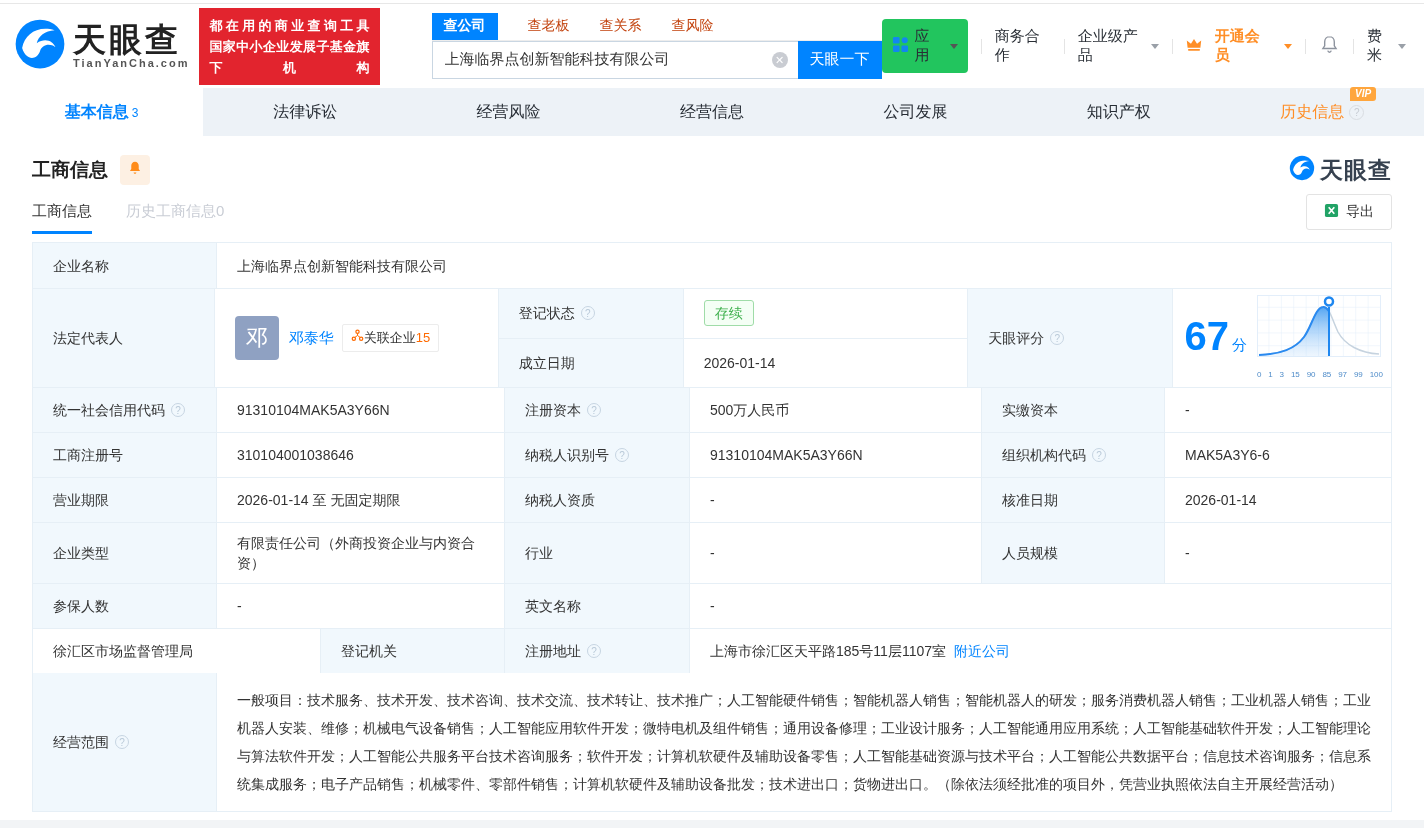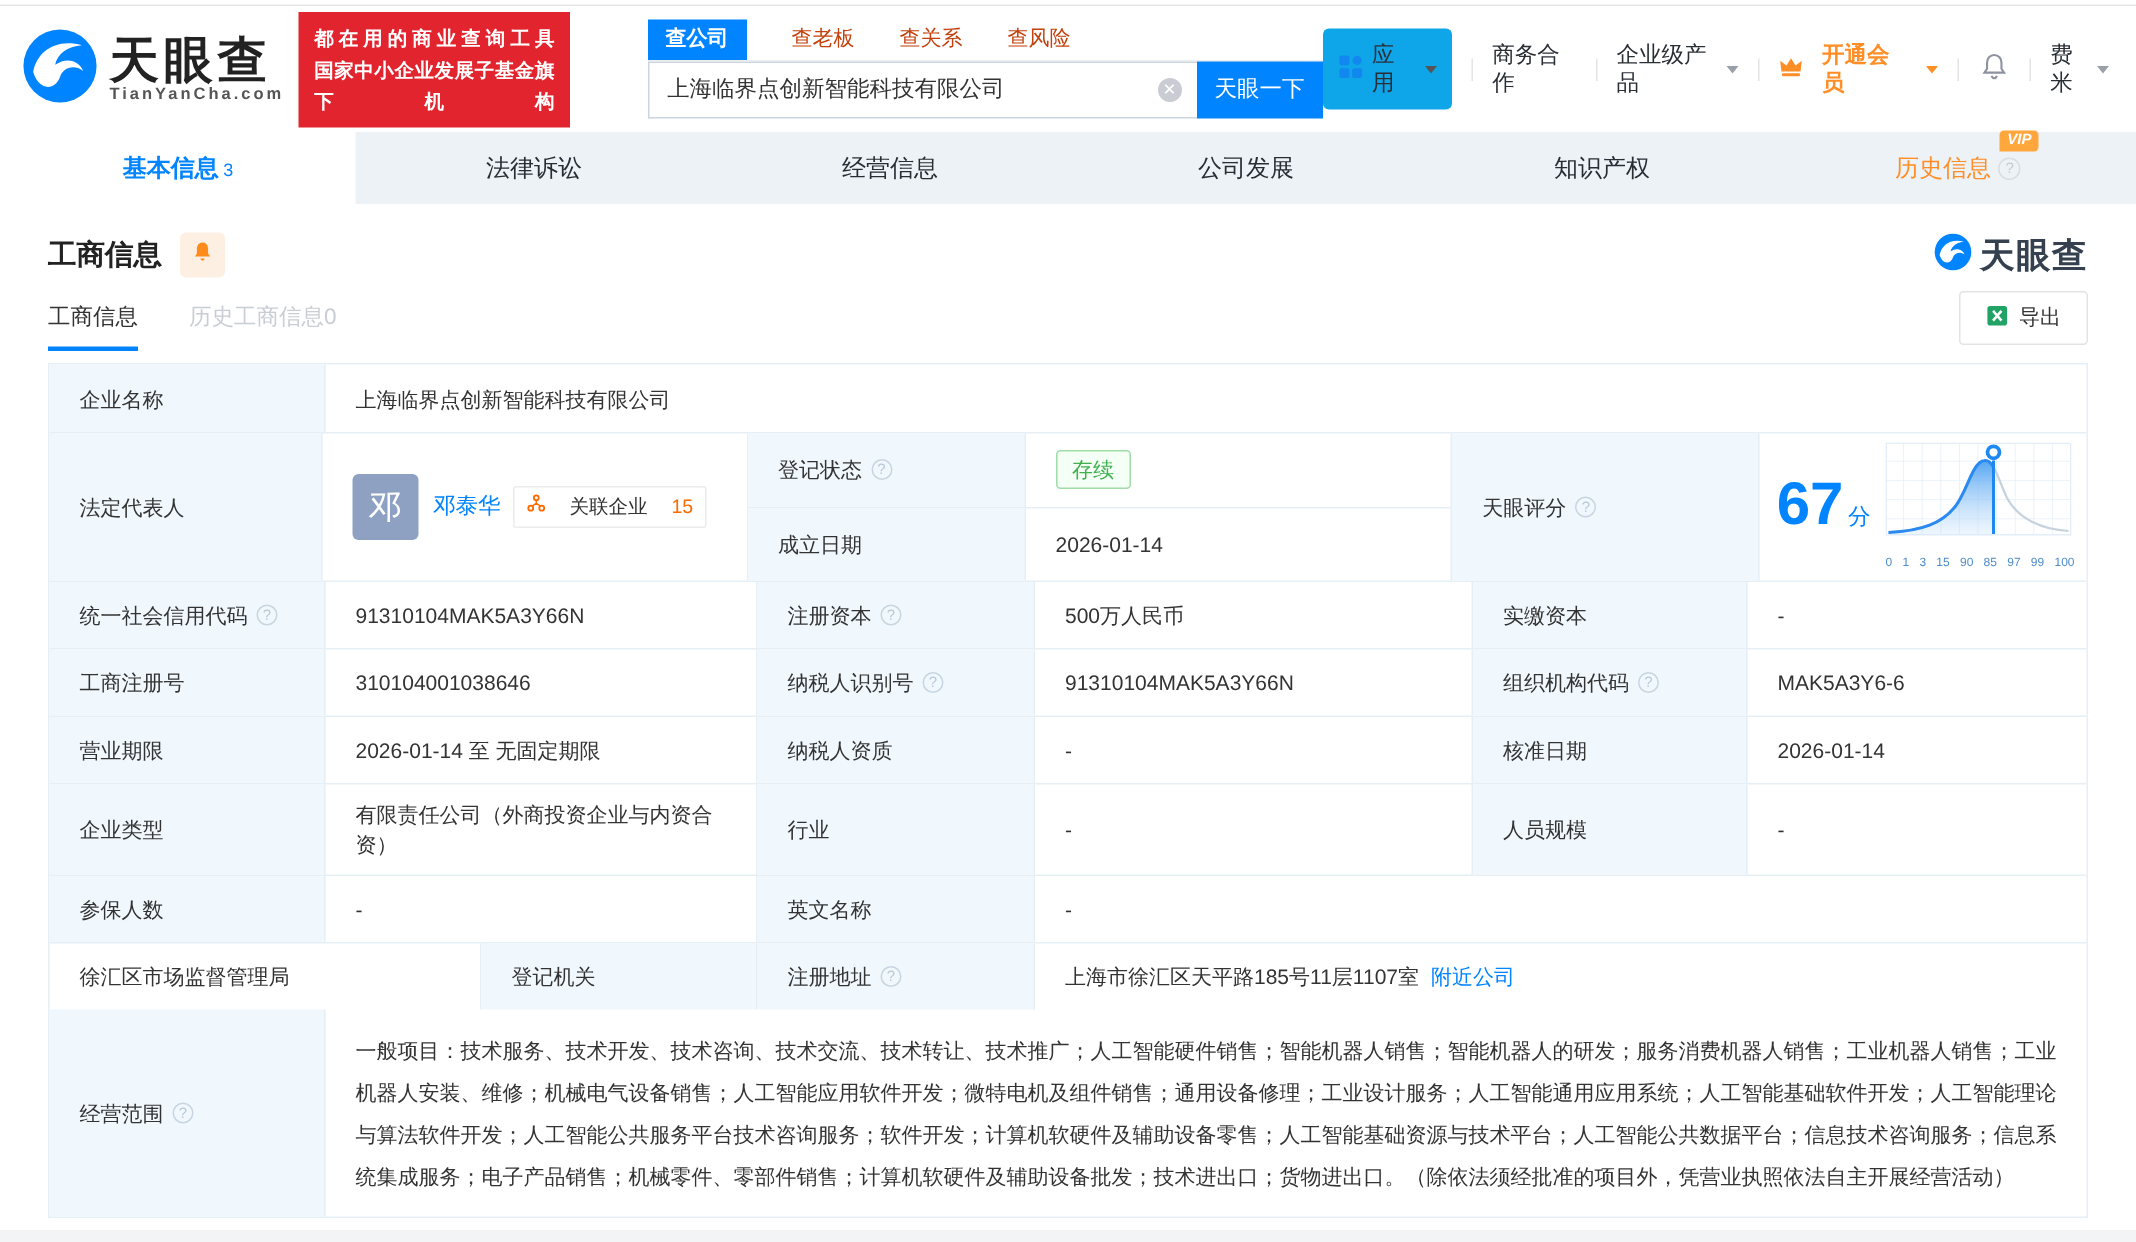--- a/index.html
+++ b/index.html
@@ -21,21 +21,21 @@
   .s-tab.active { background:#0084ff; color:#fff; font-weight:700; padding:4px 12px 5px; }
   .search-row { display:flex; }
   .input-wrap { position:relative; width:366px; }
   .input-wrap input { width:100%; height:38px; border:1px solid #c9d6e2; border-right:none; outline:none;
      padding:0 38px 0 12px; font-size:15px; color:#333; font-family:inherit; }
   .clear-ico { position:absolute; right:10px; top:11px; width:16px; height:16px; border-radius:50%;
      background:#c9ccd2; color:#fff; font-size:11px; line-height:16px; text-align:center; cursor:pointer; }
   .search-btn { width:84px; height:38px; background:#0084ff; color:#fff; border:none; font-size:15px;
      cursor:pointer; font-family:inherit; }
   .hright { margin-left:auto; display:flex; align-items:center; font-size:15px; color:#2a2f36; }
-  .apps-box { background:#0ea5e9; border-radius:4px; padding:8px 10px; display:flex; align-items:center; gap:6px; cursor:pointer; }
+  .apps-box { background:#22c55e; border-radius:4px; padding:8px 10px; display:flex; align-items:center; gap:6px; cursor:pointer; }
   .caret { width:0; height:0; border:4px solid transparent; border-top:5px solid #9aa0a8; margin-top:4px; margin-left:4px; }
   .caret.dark { border-top-color:#555; }
   .caret.orange { border-top-color:#ff8e26; }
   .hdiv { width:1px; height:15px; background:#e4e4e4; margin:0 13px; }
   .hitem { display:flex; align-items:center; cursor:pointer; }
   .vip-link { color:#ff8e26; font-weight:700; display:flex; align-items:center; gap:13px; }
 
   
   .main-nav { height:48px; background:#edf2f7; display:flex; }
   .nav-tab { flex:1; display:flex; align-items:center; justify-content:center; font-size:16px; color:#272d35;
@@ -82,21 +82,21 @@
   .mid { width:477px; display:flex; flex-direction:column; border-right:1px solid #e6eff6; }
   .mid-row { display:flex; flex:1; }
   .mid-row:first-child { border-bottom:1px solid #e6eff6; }
   .mid-row .t-label { width:185px; }
   .mid-row .t-value { flex:1; }
   .t-link { color:#0084ff; }
   .row-name { min-height:46px;justify-content:flex-end; }
   .avatar { width:44px; height:44px; border-radius:4px; background:#8fa1c2; color:#fff; font-size:22px;
      display:flex; align-items:center; justify-content:center; cursor:pointer; flex:none; }
   .rep-name { font-size:15px; margin-left:10px; }
-  .rel-badge { display:flex; align-items:center; gap:16px; border:1px solid #ececec; border-radius:2px;
+  .rel-badge { display:flex; align-items:center; gap:0; border:1px solid #ececec; border-radius:2px;
      padding:3px 8px; margin-left:8px; font-size:13px; color:#333; cursor:pointer; background:#fff; }
   .rel-count { color:#ff6a00; }
   .status-badge { border:1px solid #9fdcA8; border:1px solid #9fdca8; background:#f4fff5; color:#3eb04d;
      font-size:14px; padding:2px 10px; border-radius:3px; }
   .score-cell { padding:6px 8px 2px 12px; gap:10px; }
   .score-num { color:#0084ff; font-weight:700; font-size:40px; line-height:40px; white-space:nowrap; }
   .score-unit { font-size:15px; font-weight:400; margin-left:3px; }
   .score-chart { width:126px; }
   .axis { display:flex; justify-content:space-between; font-size:8px; color:#4f8cc9; margin-top:1px; }
   .scope-value { line-height:28px; padding:13px 20px; text-align:justify; display:block; }
@@ -188,20 +188,23 @@
     </div>
   </div>
 </div>
 
 <div class="main-nav">
     <div class="nav-tab active">
       <span><span>基本信息</span><span class="nav-count">3</span></span>
     </div>
     <div class="nav-tab">
       <span><span>法律诉讼</span></span>
+    </div>
+    <div class="nav-tab">
+      <span><span>经营风险</span></span>
     </div>
     <div class="nav-tab">
       <span><span>经营信息</span></span>
     </div>
     <div class="nav-tab">
       <span><span>公司发展</span></span>
     </div>
     <div class="nav-tab">
       <span><span>知识产权</span></span>
     </div>

